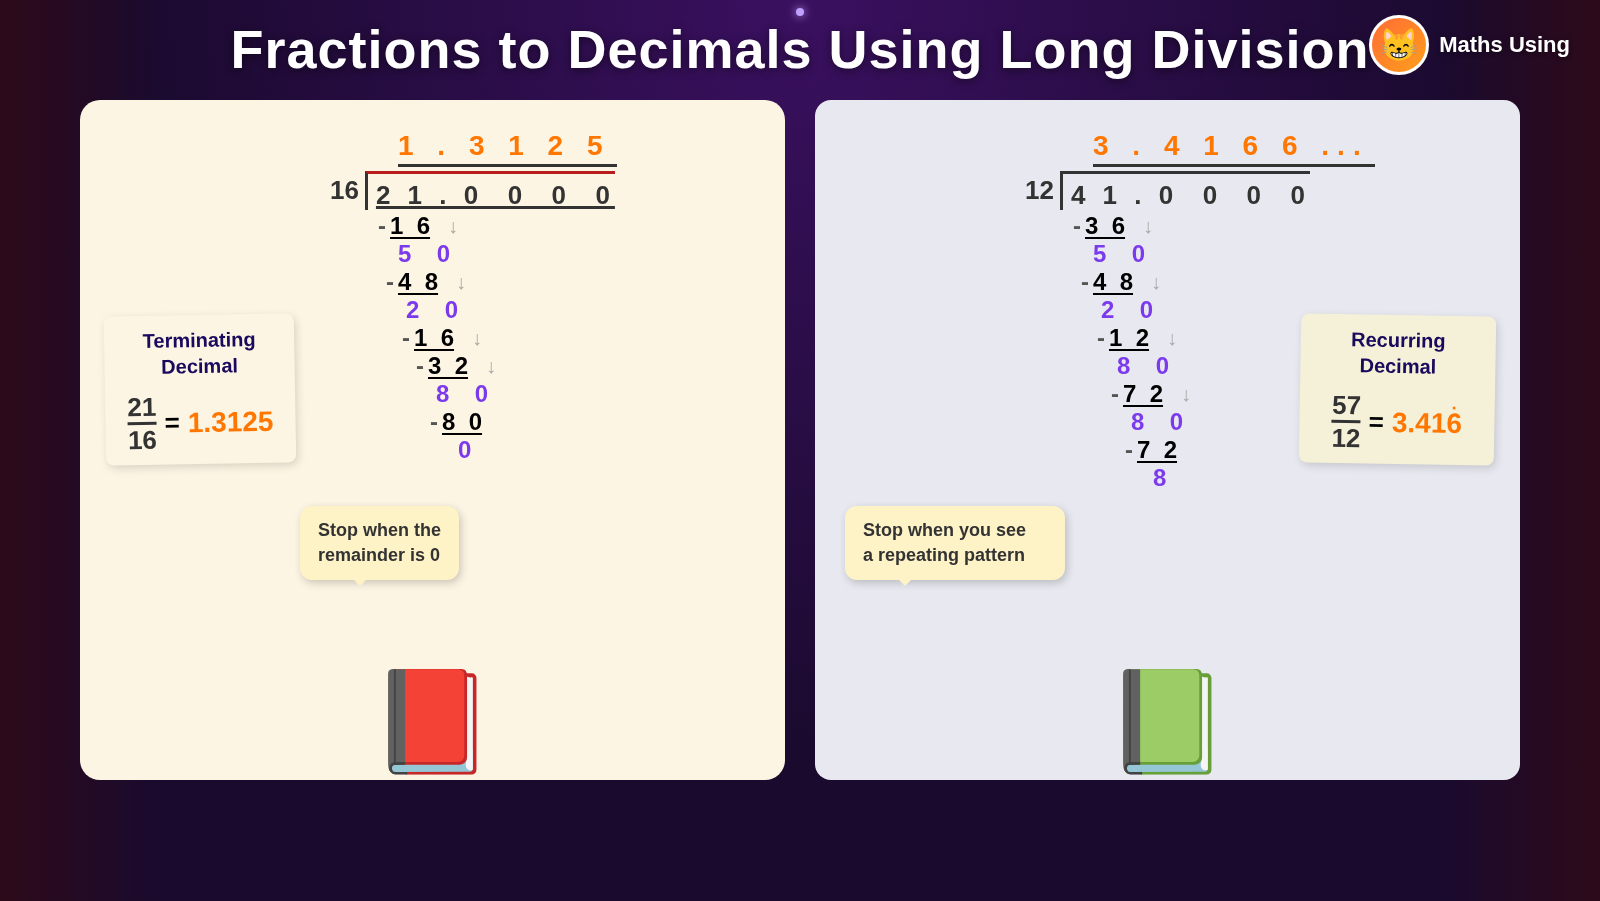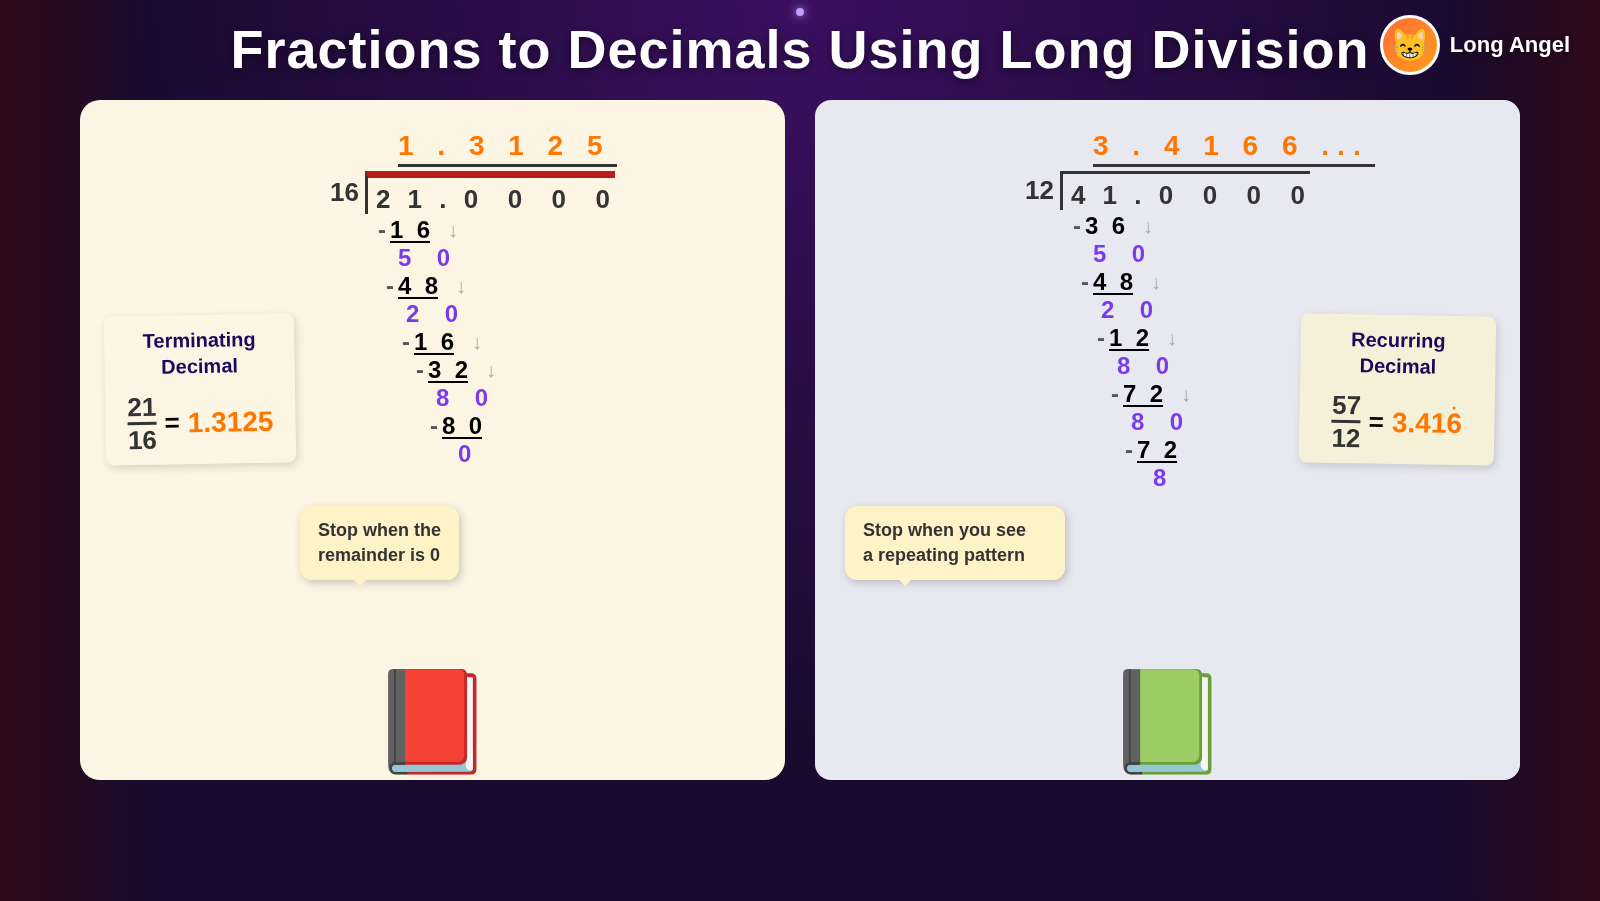--- a/index.html
+++ b/index.html
@@ -202,21 +202,21 @@
   <div class="shelf-left"></div>
   <div class="shelf-right"></div>
 </div>
 
 <div class="top-dot"></div>
 
 <div class="logo">
   <div class="logo-icon">
     <span style="font-size:32px;">😸</span>
   </div>
-  <span class="logo-text">Long Angel</span>
+  <span class="logo-text">Maths Using</span>
 </div>
 
 <div class="header">
   <h1 class="header-title">Fractions to Decimals Using Long Division</h1>
 </div>
 
 <div class="main-content">
 
   <div class="card">
 
@@ -236,21 +236,21 @@
     </div>
 
     <div class="long-div-container" style="margin-left: 220px; margin-top: 0;">
 
       <div style="display:flex; align-items:flex-end; margin-left: 68px; margin-bottom: 0;">
         <span style="font-size:28px; font-weight:900; color:#ff7700; letter-spacing:8px; border-bottom: 3px solid #333; padding-bottom:2px; padding-right:6px;">1 . 3 1 2 5</span>
       </div>
 
       <div style="display:flex; align-items:center; gap:6px; margin-top:4px;">
         <span style="font-size:26px; font-weight:700; color:#333;">16</span>
-        <span style="font-size:36px; color:#333; font-weight:300; border-top: 7px solid #b91c1c; padding-top:0; line-height:1; display:inline-block; padding-left:8px; border-left:3px solid #333;">
+        <span style="font-size:36px; color:#333; font-weight:300; border-top: 3px solid #b91c1c; padding-top:0; line-height:1; display:inline-block; padding-left:8px; border-left:3px solid #333;text-decoration:underline;">
           <span style="font-size:26px; font-weight:700; letter-spacing:5px;">2 1 . 0 &nbsp;0 &nbsp;0 &nbsp;0</span>
         </span>
       </div>
 
       <div style="margin-top:2px; margin-left:48px; font-size:24px; font-weight:700;">
         <div style="display:flex; align-items:center; gap:4px;">
           <span style="color:#555;">-</span>
           <span style="text-decoration: underline; text-underline-offset:3px;">1 &nbsp;6</span>
 
           <span style="color:#aaa; margin-left:14px; font-size:20px;">↓</span>
@@ -314,21 +314,21 @@
       <div style="display:flex; align-items:center; gap:6px; margin-top:4px;">
         <span style="font-size:26px; font-weight:700; color:#333;">12</span>
         <span style="font-size:36px; color:#333; font-weight:300; border-top: 3px solid #333; padding-top:0; line-height:1; display:inline-block; padding-left:8px; border-left:3px solid #333;">
           <span style="font-size:26px; font-weight:700; letter-spacing:5px;">4 1 . 0 &nbsp;0 &nbsp;0 &nbsp;0</span>
         </span>
       </div>
 
       <div style="margin-top:2px; margin-left:48px; font-size:24px; font-weight:700;">
         <div style="display:flex; align-items:center; gap:4px;">
           <span style="color:#555;">-</span>
-          <span style="text-underline-offset:3px;">3 &nbsp;6</span>
+          <span style="text-decoration: underline; text-underline-offset:3px;">3 &nbsp;6</span>
           <span style="color:#aaa; margin-left:14px; font-size:20px;">↓</span>
         </div>
         <div style="color:#7c3aed; margin-left:20px; letter-spacing:4px;">5 &nbsp;0</div>
       </div>
 
       <div style="margin-left:56px; font-size:24px; font-weight:700;">
         <div style="display:flex; align-items:center; gap:4px;">
           <span style="color:#555;">-</span>
           <span style="text-decoration: underline; text-underline-offset:3px;">4 &nbsp;8</span>
           <span style="color:#aaa; margin-left:14px; font-size:20px;">↓</span>

